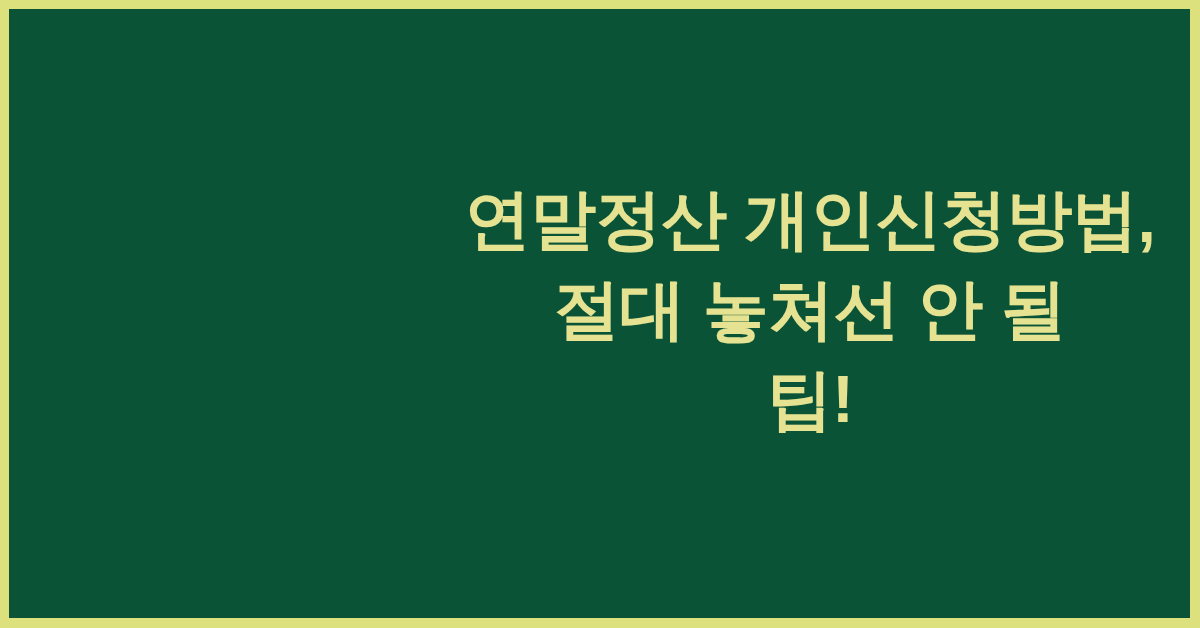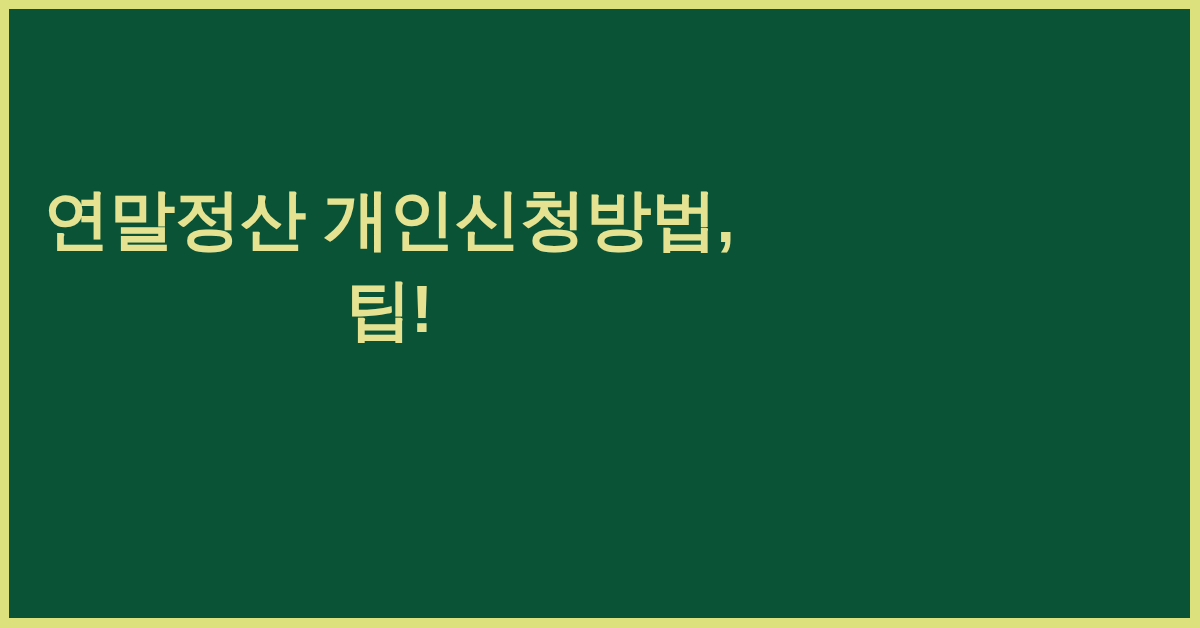--- a/index.html
+++ b/index.html
@@ -29,21 +29,21 @@
   }
 
   #title-stage {
     position: absolute;
     left: 0;
     right: 0;
     top: 0;
     height: 100%;
     display: flex;
     flex-direction: column;
-    align-items: flex-start;
+    align-items: flex-end;
     justify-content: flex-start;
     padding-top: 165px;
     box-sizing: border-box;
   }
 
   #headline {
     margin: 0;
     width: 760px;
     text-align: center;
     color: #e5e391;
@@ -63,17 +63,18 @@
 </style>
 </head>
 <body>
 
 <div id="thumbnail-card">
 
   <div id="title-stage">
 
     <h1 id="headline">
       <span class="headline-line">연말정산 개인신청방법,</span>
+      <span class="headline-line">절대 놓쳐선 안 될</span>
       <span class="headline-line">팁!</span>
     </h1>
 
   </div>
 </div>
 
 </body></html>

